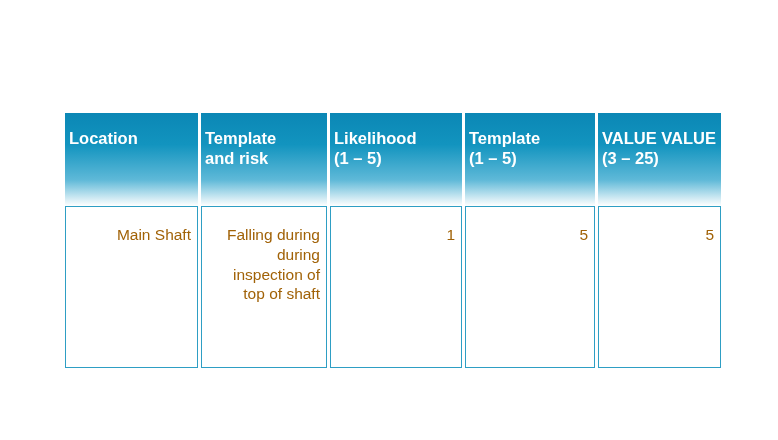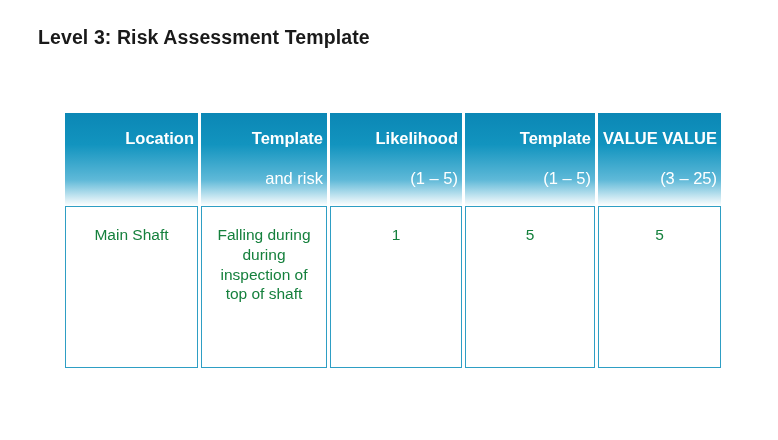--- a/index.html
+++ b/index.html
@@ -38,61 +38,59 @@
     border-collapse: separate;
     border-spacing: 3px 0;
     table-layout: fixed;
     width: 654px;
   }
   table.risk-table th {
     background: linear-gradient(to bottom, #0b87b5 0%, #1294bf 34%, #5fb9d8 72%, #ffffff 100%);
     color: #ffffff;
     font-size: 16.5px;
     font-weight: bold;
-    text-align: right;
+    text-align: left;
     vertical-align: top;
     padding: 15px 4px 0 4px;
     height: 93px;
     box-sizing: border-box;
     line-height: 1.22;
     border: none;
   }
   table.risk-table td {
     border: 1px solid #2e9ec4;
     background: #ffffff;
-    text-align: center;
+    text-align: right;
     vertical-align: top;
     font-size: 15.5px;
-    color: #15803d;
+    color: #a16207;
     padding: 18px 6px 6px 6px;
     height: 162px;
     box-sizing: border-box;
     line-height: 1.28;
   }
   .th-line2 {
     display: block;
-    font-weight: normal;
-    margin-top: 20px;
+    font-weight: bold;
   }
   .cell-text {
     display: block;
   }
   
   col.c0 { width: 133px; }
   col.c1 { width: 126px; }
   col.c2 { width: 132px; }
   col.c3 { width: 130px; }
   col.c4 { width: 123px; }
 </style>
 </head>
 <body>
 
 <div class="slide">
 
-  <div class="slide-title">Level 3: Risk Assessment Template</div>
 
   <div class="table-wrap">
     <table class="risk-table">
       <colgroup>
         <col class="c0">
           <col class="c1">
           <col class="c2">
           <col class="c3">
           <col class="c4">
       </colgroup>

